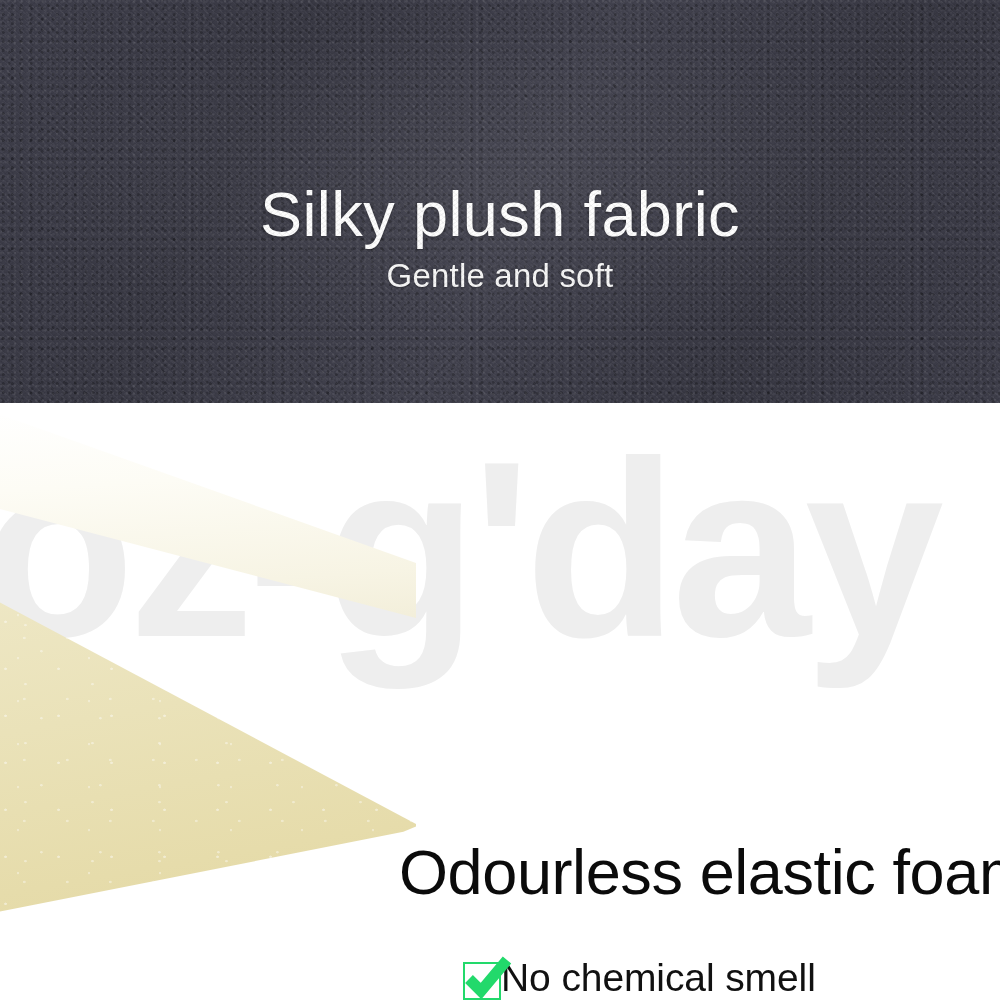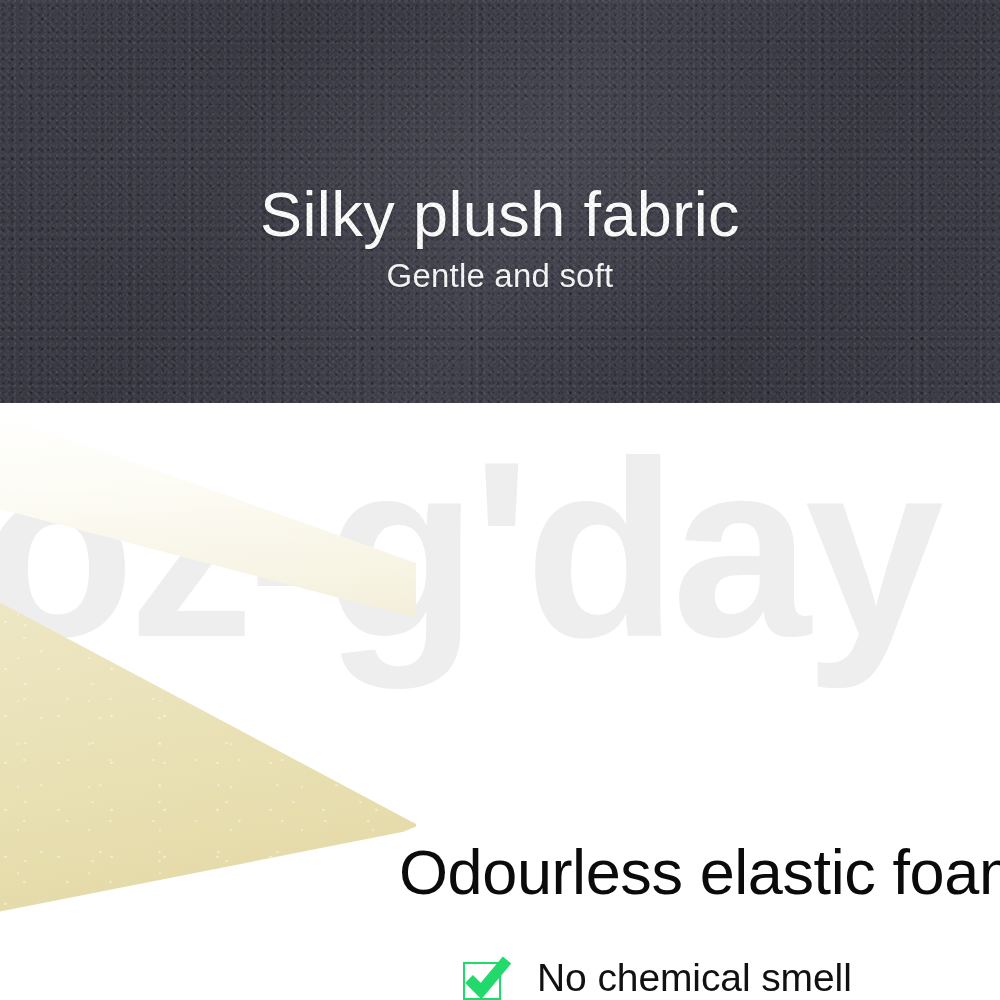--- a/index.html
+++ b/index.html
@@ -98,21 +98,21 @@
 
   .checklist{position:absolute;left:463px;top:555px;}
   .check-row{position:relative;height:68px;display:flex;align-items:flex-start;}
   .check-icon{position:relative;width:38px;height:38px;flex:0 0 38px;margin-top:4px;}
   .check-icon .box{
     position:absolute;left:0;top:0;width:100%;height:100%;
     border:2px solid #22d96b;box-sizing:border-box;background:transparent;
   }
   .check-icon svg{position:absolute;left:-2px;top:-10px;width:52px;height:52px;overflow:visible;}
   .check-label{
-    margin-left:36px;font-size:39px;font-weight:400;color:#111111;
+    font-size:39px;font-weight:400;color:#111111;
     line-height:40px;white-space:nowrap;letter-spacing:-.1px;
   }
 </style>
 </head>
 <body>
 
 <div id="stage">
 
   <div class="fabric-panel">
     <div class="fabric-title">Silky plush fabric</div>

